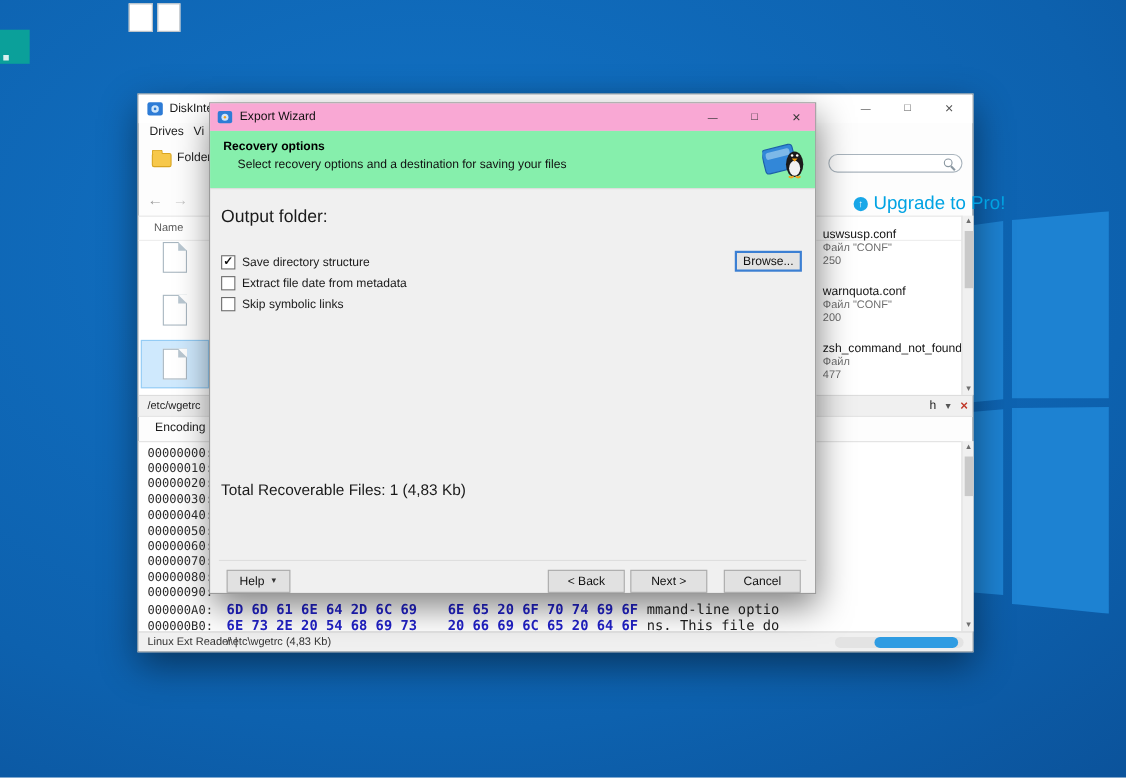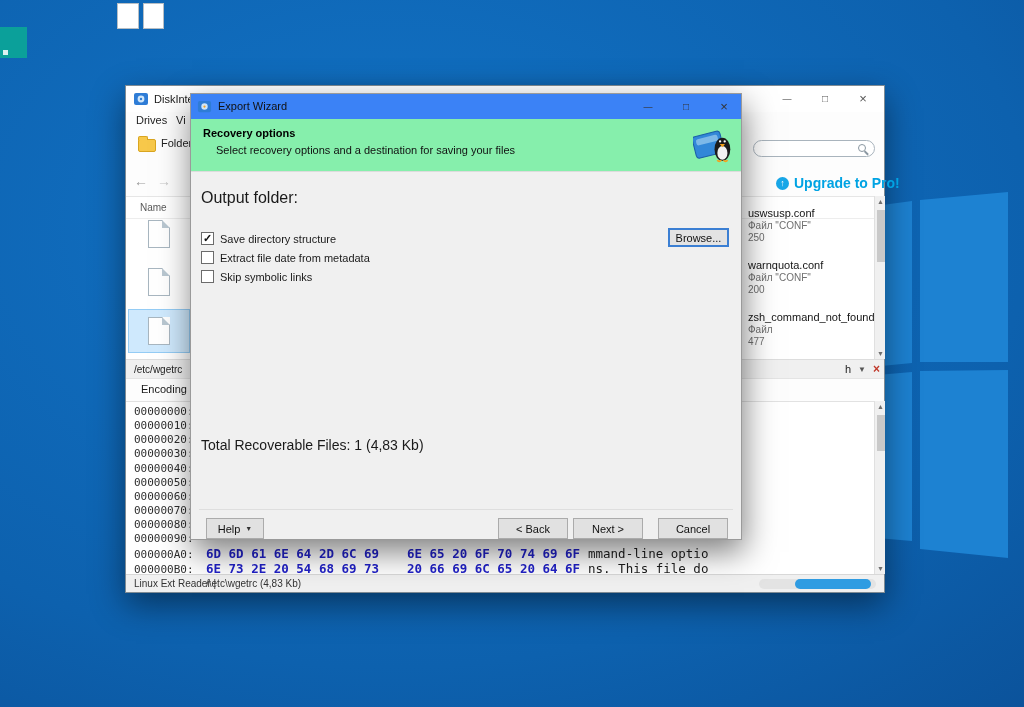--- a/index.html
+++ b/index.html
@@ -90,21 +90,21 @@
       <span class="mag" style="left:104px;top:3px"></span>
     </div>
 
     <span class="abs" style="left:8px;top:87px;font-size:14px;color:#9a9a9a"><span>←</span></span>
     <span class="abs" style="left:31px;top:87px;font-size:14px;color:#c6c6c6"><span>→</span></span>
 
     <div class="abs" style="left:650px;top:89px;display:flex;align-items:center;gap:5px">
       <span class="upico">
           <span style="font-size:9px;color:#fff;line-height:13px">↑</span>
         </span>
-      <span style="font-size:14px;font-weight:bold;color:#00a3e3;white-space:nowrap">Upgrade to Pro!</span>
+      <span style="font-size:17px;font-weight:normal;color:#00a3e3;white-space:nowrap">Upgrade to Pro!</span>
     </div>
 
     <div class="abs" style="left:0;top:110px;width:748px;height:163px;background:#fff;border-top:1px solid #e6e6e6">
       <span class="abs" style="left:14px;top:5px;font-size:10px;color:#5a5a5a">Name</span>
       <div class="abs" style="left:0;top:21px;width:748px;height:1px;background:#ededed"></div>
 
       <div class="abs" style="left:2px;top:112px;width:62px;height:44px;background:#cfe9fd;border:1px solid #94ccf5"></div>
       <span class="page-ico" style="left:22px;top:23px"></span>
       <span class="page-ico" style="left:22px;top:71px"></span>
       <span class="page-ico" style="left:22px;top:120px"></span>
@@ -179,21 +179,21 @@
       <span class="abs" style="left:8px;top:3px;font-size:10px;color:#333;white-space:nowrap">Linux Ext Reader |</span>
       <span class="abs" style="left:80px;top:3px;font-size:10px;color:#333;white-space:nowrap">/\etc\wgetrc (4,83 Kb)</span>
       <div class="abs" style="left:633px;top:4px;width:117px;height:10px;background:#e3e3e3;border-radius:5px">
         <div class="abs" style="left:36px;top:0;width:76px;height:10px;background:#2f9ce2;border-radius:5px"></div>
       </div>
     </div>
   </div>
 
   <div id="wizard" class="abs">
 
-    <div class="abs" style="left:0;top:0;width:100%;height:25px;background:#3b82f6">
+    <div class="abs" style="left:0;top:0;width:100%;height:25px;background:#f9a8d4">
       <svg class="abs" style="left:6px;top:5px" width="15" height="15" viewBox="0 0 16 16">
         <rect x="1" y="2" width="14" height="12" rx="2" fill="#2e7cd6"></rect>
         <circle cx="8" cy="8" r="3.4" fill="#cfe6fa"></circle>
         <circle cx="8" cy="8" r="1.2" fill="#f7a11a"></circle>
       </svg>
       <span class="abs" style="left:27px;top:0;height:25px;line-height:25px;font-size:11px;color:#111;white-space:nowrap">Export Wizard</span>
       <span class="dctl" style="left:442px">
           <span style="font-size:9px">—</span>
         </span>
       <span class="dctl" style="left:480px">

